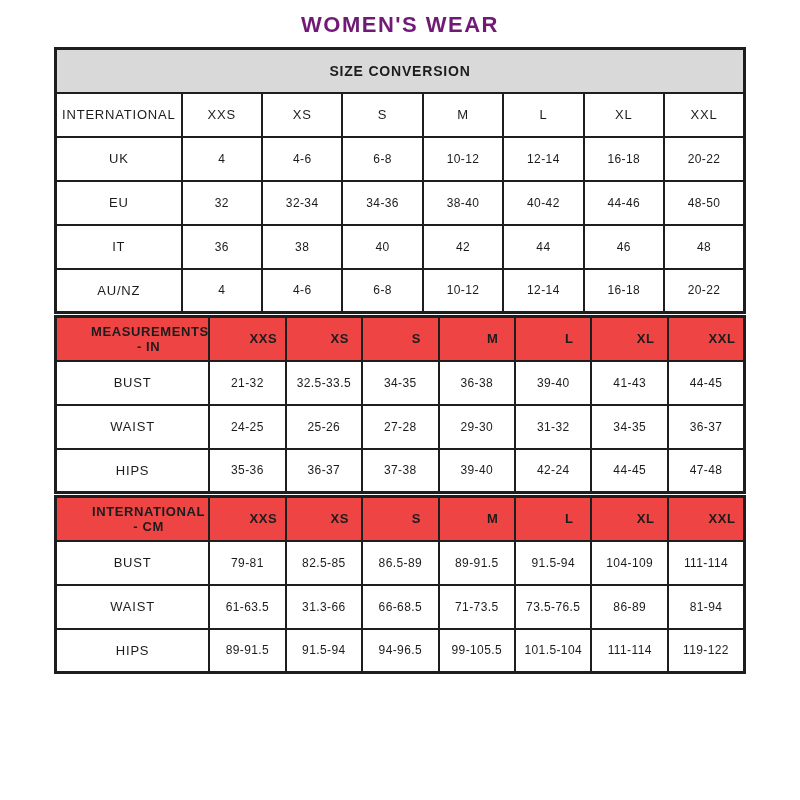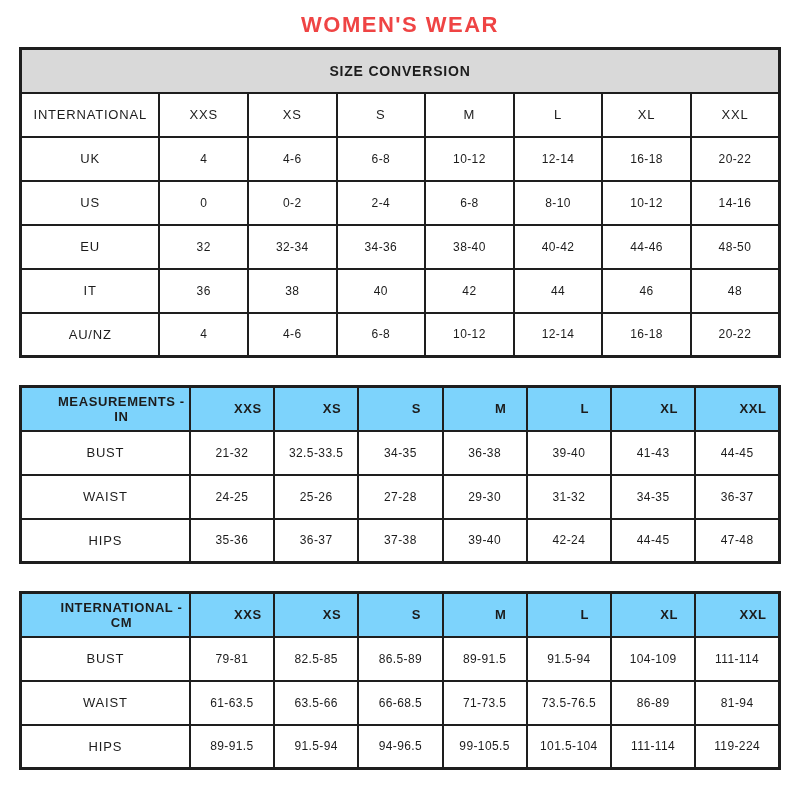--- a/index.html
+++ b/index.html
@@ -11,25 +11,25 @@
     font-family: "Liberation Sans", sans-serif;
   }
   .title {
     margin: 0;
     padding: 13px 0 10px;
     text-align: center;
     font-size: 22px;
     line-height: 24px;
     font-weight: bold;
     letter-spacing: 1.5px;
-    color: #ef4444;
+    color: #701a75;
   }
   table {
-    width: 762px;
-    margin: 0 auto 27px;
+    width: 692px;
+    margin: 0 auto 1px;
     border-collapse: collapse;
     table-layout: fixed;
     border: 3px solid #1e1e1e;
   }
   td {
     border: 2px solid #1e1e1e;
     height: 44px;
     padding: 0 2px;
     text-align: center;
     vertical-align: middle;
@@ -39,21 +39,21 @@
   .t23 col.c-first { width: 22.3%; }
   
   .hdr-merged td {
     background: #d9d9d9;
     font-size: 14px;
     font-weight: bold;
     letter-spacing: 0.8px;
   }
   
   .hdr-gray td {
-    background: #7dd3fc;
+    background: #ef4444;
     font-size: 13px;
     font-weight: bold;
     letter-spacing: 0.6px;
     padding-left: 34px;
   }
   .lbl {
     font-size: 13px;
     letter-spacing: 0.8px;
     border-radius: 6px;
   }
@@ -92,30 +92,20 @@
     </tr>
     <tr>
       <td class="lbl">UK</td>
       <td class="val">4</td>
       <td class="val">4-6</td>
       <td class="val">6-8</td>
       <td class="val">10-12</td>
       <td class="val">12-14</td>
       <td class="val">16-18</td>
       <td class="val">20-22</td>
-    </tr>
-    <tr>
-      <td class="lbl">US</td>
-      <td class="val">0</td>
-      <td class="val">0-2</td>
-      <td class="val">2-4</td>
-      <td class="val">6-8</td>
-      <td class="val">8-10</td>
-      <td class="val">10-12</td>
-      <td class="val">14-16</td>
     </tr>
     <tr>
       <td class="lbl">EU</td>
       <td class="val">32</td>
       <td class="val">32-34</td>
       <td class="val">34-36</td>
       <td class="val">38-40</td>
       <td class="val">40-42</td>
       <td class="val">44-46</td>
       <td class="val">48-50</td>
@@ -214,31 +204,31 @@
       <td class="val">82.5-85</td>
       <td class="val">86.5-89</td>
       <td class="val">89-91.5</td>
       <td class="val">91.5-94</td>
       <td class="val">104-109</td>
       <td class="val">111-114</td>
     </tr>
     <tr>
       <td class="lbl">WAIST</td>
       <td class="val">61-63.5</td>
-      <td class="val">63.5-66</td>
+      <td class="val">31.3-66</td>
       <td class="val">66-68.5</td>
       <td class="val">71-73.5</td>
       <td class="val">73.5-76.5</td>
       <td class="val">86-89</td>
       <td class="val">81-94</td>
     </tr>
     <tr>
       <td class="lbl">HIPS</td>
       <td class="val">89-91.5</td>
       <td class="val">91.5-94</td>
       <td class="val">94-96.5</td>
       <td class="val">99-105.5</td>
       <td class="val">101.5-104</td>
       <td class="val">111-114</td>
-      <td class="val">119-224</td>
+      <td class="val">119-122</td>
     </tr>
   </tbody>
 </table>
 
 </body></html>

